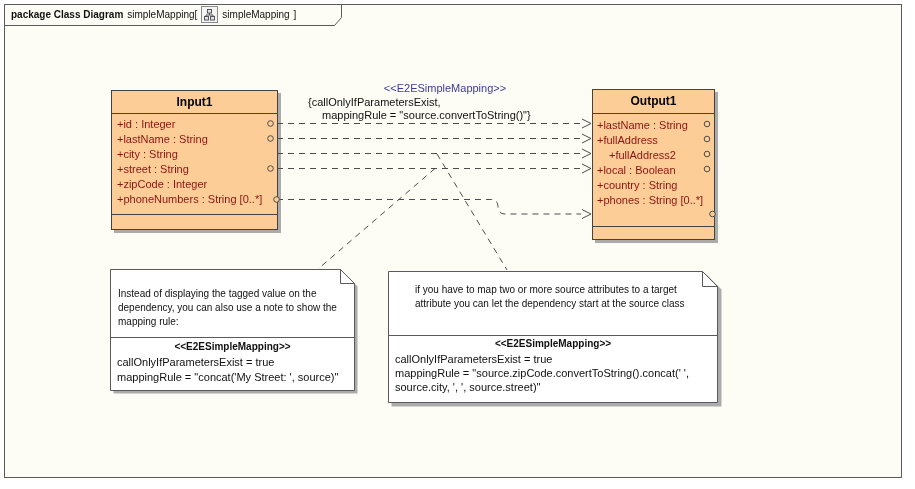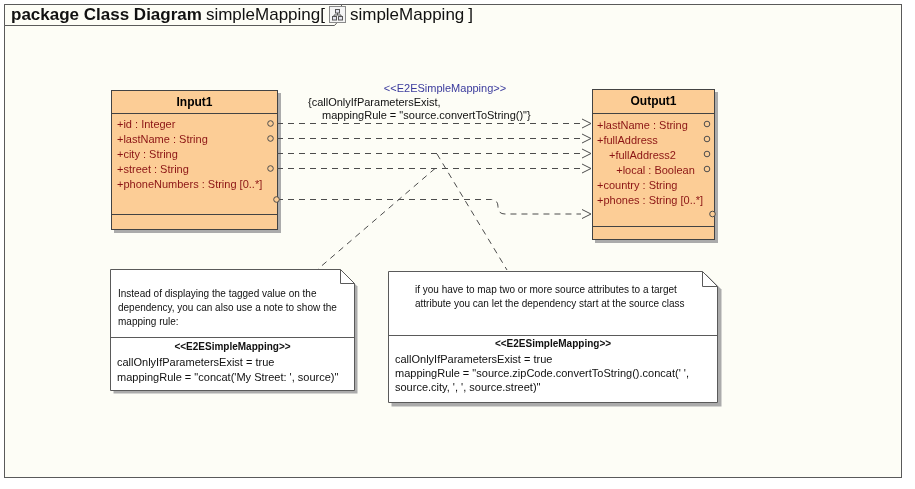--- a/index.html
+++ b/index.html
@@ -3,21 +3,21 @@
 <meta charset="utf-8">
 <style>
   html,body{margin:0;padding:0;background:#ffffff;}
   .screen{position:relative;width:915px;height:489px;background:#ffffff;overflow:hidden;
           font-family:"Liberation Sans","DejaVu Sans",sans-serif;}
   .frame{position:absolute;left:4px;top:4px;width:896px;height:472px;
          background:#fdfdf6;border:1px solid #5a5a5a;}
   
   .tab-svg{position:absolute;left:4px;top:4px;z-index:4;}
   .tab-content{position:absolute;left:11px;top:6px;height:17px;z-index:5;
-               display:flex;align-items:center;gap:4px;font-size:17px;color:#111;white-space:nowrap;}
+               display:flex;align-items:center;gap:4px;font-size:10px;color:#111;white-space:nowrap;}
   .tab-bold{font-weight:bold;}
   .diagram-icon{display:inline-flex;width:15px;height:15px;border:1px solid #8a8a8a;
                 background:#f4f4f4;align-items:center;justify-content:center;}
   
   .cls{position:absolute;background:#fccd96;border:1px solid #434343;
        box-shadow:3px 3px 0 0 #ababab;z-index:1;}
   .cls-title{height:22px;line-height:22px;text-align:center;font-weight:bold;
              font-size:12px;color:#000000;border-bottom:1px solid #434343;}
   .cls-attrs{padding-top:3px;}
   .attr{height:15px;line-height:15px;font-size:11px;color:#8b1414;
@@ -64,32 +64,33 @@
     <span>]</span>
   </div>
 
   <div class="cls" style="left:111px;top:90px;width:165px;">
     <div class="cls-title">Input1</div>
     <div class="cls-attrs" style="height:97px;">
       <div class="attr">+id : Integer</div>
       <div class="attr">+lastName : String</div>
       <div class="attr">+city : String</div>
       <div class="attr">+street : String</div>
+      <div class="attr">+zipCode : Integer</div>
       <div class="attr">+phoneNumbers : String [0..*]</div>
     </div>
     <div class="cls-empty" style="height:14px;"></div>
   </div>
 
   <div class="cls" style="left:592px;top:89px;width:121px;">
     <div class="cls-title" style="height:23px;line-height:23px;">Output1</div>
     <div class="cls-attrs" style="height:108px;padding-top:4px;">
       <div class="attr" style="padding-left:4px;">+lastName : String</div>
       <div class="attr" style="padding-left:4px;">+fullAddress</div>
       <div class="attr" style="padding-left:16px;">+fullAddress2</div>
-      <div class="attr" style="padding-left:4px;text-align:center;">+local : Boolean</div>
+      <div class="attr" style="padding-left:4px;">+local : Boolean</div>
       <div class="attr" style="padding-left:4px;">+country : String</div>
       <div class="attr" style="padding-left:4px;">+phones : String [0..*]</div>
     </div>
     <div class="cls-empty" style="height:12px;"></div>
   </div>
 
   <div class="dep-stereo">&lt;&lt;E2ESimpleMapping&gt;&gt;</div>
   <div class="dep-l1">{callOnlyIfParametersExist,</div>
   <div class="dep-l2">mappingRule = "source.convertToString()"}</div>
 

